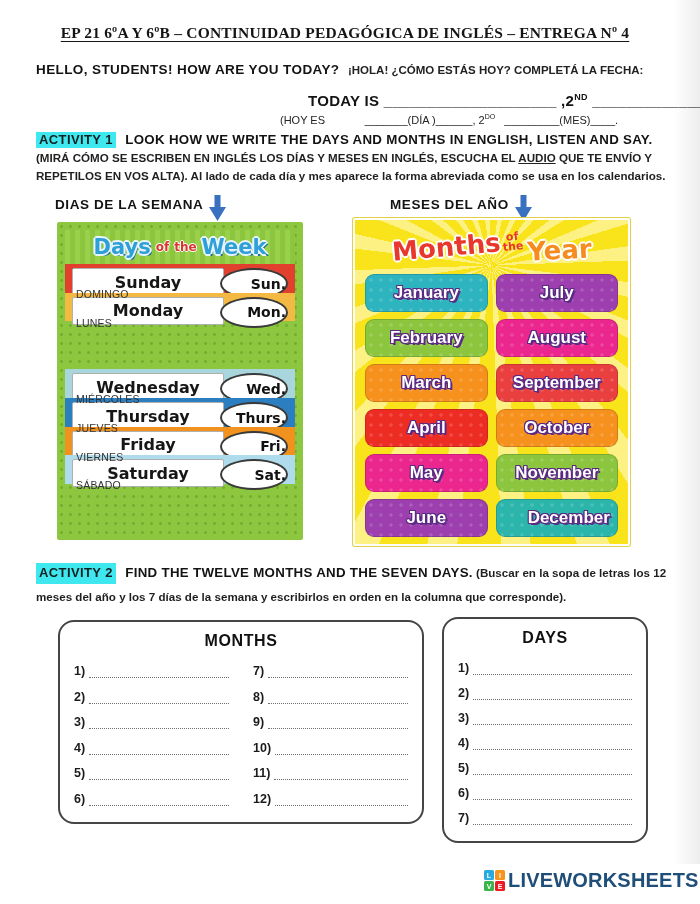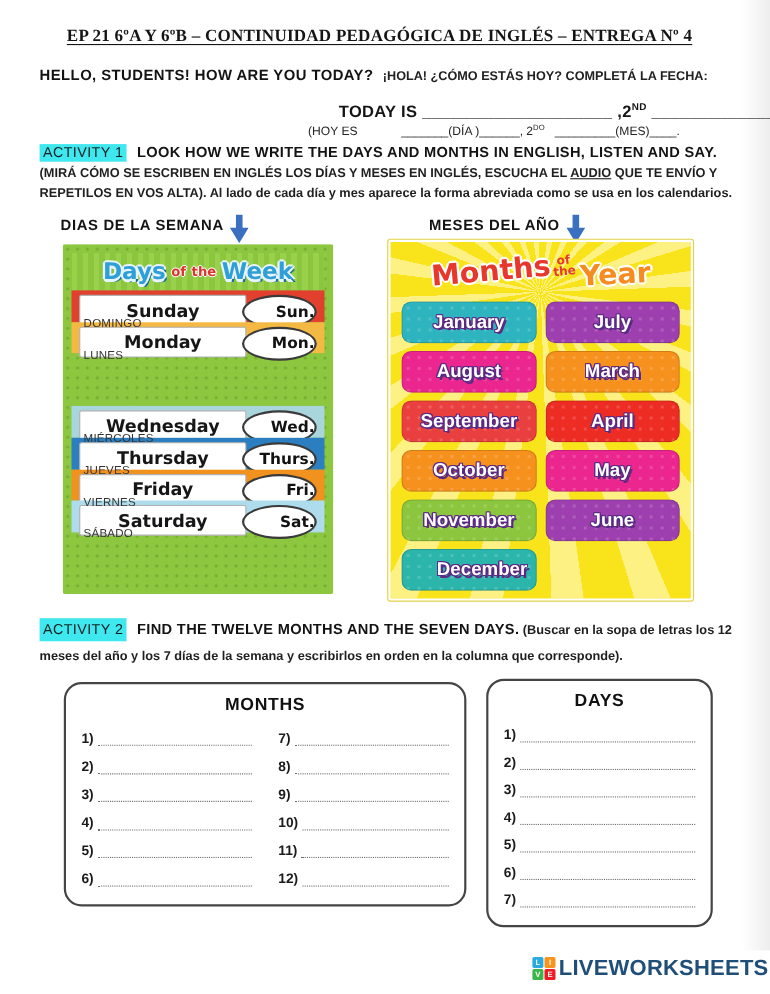--- a/index.html
+++ b/index.html
@@ -17,21 +17,21 @@
   
   .today-line{position:absolute;top:92px;left:308px;white-space:pre;
         font-weight:700;font-size:15px;letter-spacing:0.3px;color:#141414;}
   .today-line sup{font-size:9px;}
   .hoy-line{position:absolute;top:113px;left:280px;white-space:pre;
         font-size:11px;font-weight:400;color:#232323;}
   .hoy-line sup{font-size:7px;}
   
   .activity-line{position:absolute;left:36px;white-space:nowrap;}
   .a1{top:130px;} .a2{top:560px;white-space:normal;width:640px;line-height:1.5;}
-  .act-badge{display:inline-block;font-weight:400;font-size:13px;letter-spacing:0.4px;
+  .act-badge{display:inline-block;font-weight:700;font-size:13px;letter-spacing:0.4px;
         color:#102020;padding:0 3px 1px 3px;}
   .act-title{font-weight:700;font-size:13.3px;letter-spacing:0.3px;color:#131313;margin-left:5px;}
   .act-desc{font-weight:700;font-size:11.6px;color:#1f1f1f;}
   .a1-desc{position:absolute;top:149px;left:36px;width:638px;line-height:1.55;
         font-weight:700;font-size:11.6px;color:#1f1f1f;}
   .u{text-decoration:underline;}
   
   .poster-label{position:absolute;top:197px;display:flex;align-items:flex-start;gap:6px;
         font-weight:700;font-size:13.5px;letter-spacing:0.6px;color:#131313;}
   .pl-days{left:55px;} .pl-months{left:390px;}
@@ -208,20 +208,21 @@
       <span class="mp-months ow">Months</span>
       <span class="mp-ofthe">
         <span>of</span>
         <span>the</span>
       </span>
       <span class="mp-year ow">Year</span>
     </div>
     <div class="months-grid">
       <div class="month-cell" style="background-color: rgb(46, 180, 190);">January</div>
       <div class="month-cell" style="background-color: rgb(157, 63, 174);">July</div>
+      <div class="month-cell" style="background-color: rgb(140, 198, 62);">February</div>
       <div class="month-cell" style="background-color: rgb(235, 38, 142);">August</div>
       <div class="month-cell" style="background-color: rgb(246, 145, 29);">March</div>
       <div class="month-cell" style="background-color: rgb(234, 63, 63);">September</div>
       <div class="month-cell" style="background-color: rgb(237, 44, 36);">April</div>
       <div class="month-cell" style="background-color: rgb(246, 145, 29);">October</div>
       <div class="month-cell" style="background-color: rgb(235, 38, 142);">May</div>
       <div class="month-cell" style="background-color: rgb(140, 198, 62);">November</div>
       <div class="month-cell" style="background-color: rgb(157, 63, 174);">June</div>
       <div class="month-cell" style="background-color: rgb(43, 181, 171); padding-left: 24px;">December</div>
     </div>

